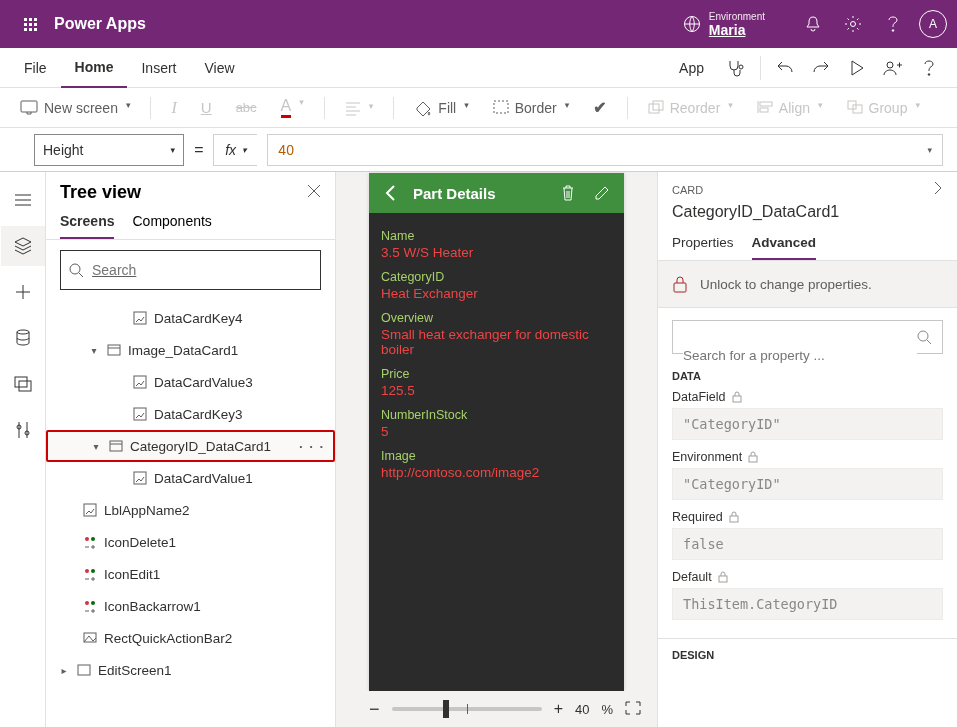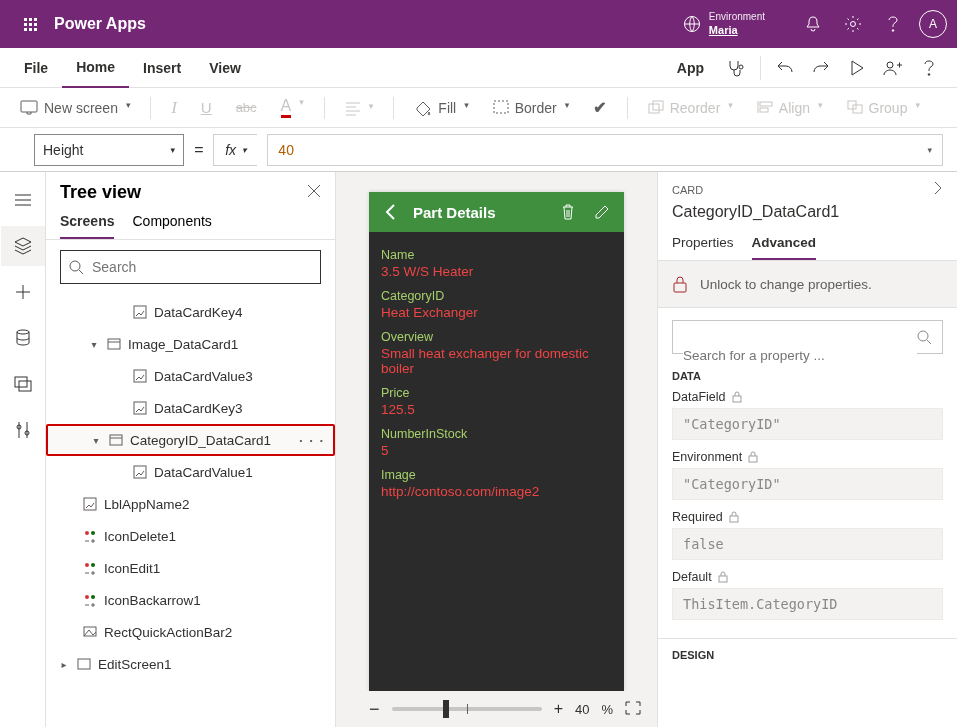--- a/index.html
+++ b/index.html
@@ -7,28 +7,28 @@
 
   
   .topbar { height: 48px; background: #742774; color: #fff; display: flex; align-items: center; padding: 0 10px; }
   .topbar .waffle { width: 40px; height: 40px; display: flex; align-items: center; justify-content: center; cursor: pointer; }
   .waffle-grid { display: grid; grid-template-columns: repeat(3, 3px); grid-gap: 2px; }
   .waffle-grid span { width: 3px; height: 3px; background: #fff; }
   .topbar .brand { font-size: 16px; font-weight: 600; margin-left: 4px; }
   .topbar .spacer { flex: 1; }
   .topbar .env { display: flex; align-items: center; gap: 8px; margin-right: 28px; }
   .env-text .lbl { font-size: 10px; opacity: .9; line-height: 12px; }
-  .env-text .val { font-size: 11px; font-weight: 600; line-height: 15px; text-decoration: underline; }
+  .env-text .val { font-size: 14px; font-weight: 600; line-height: 15px; text-decoration: underline; }
   .topbar .iconbtn { width: 40px; height: 40px; display: flex; align-items: center; justify-content: center; cursor: pointer; }
   .topbar .avatar { width: 28px; height: 28px; border-radius: 50%; border: 1px solid #fff; display: flex; align-items: center; justify-content: center; font-size: 12px; margin-left: 6px; }
   .icon-svg { fill: none; stroke: currentColor; stroke-width: 1; }
 
   
   .menubar { height: 40px; border-bottom: 1px solid #e1e1e1; display: flex; align-items: center; padding: 0 10px; color: #323130; font-size: 14px; }
-  .menubar .mitem { padding: 0 14px; height: 40px; display: flex; align-items: center; cursor: pointer; font-weight: bold; }
+  .menubar .mitem { padding: 0 14px; height: 40px; display: flex; align-items: center; cursor: pointer; }
   .menubar .mitem.active { font-weight: 600; border-bottom: 2px solid #742774; }
   .menubar .spacer { flex: 1; }
   .menubar .divider { width: 1px; height: 24px; background: #e1e1e1; margin: 0 6px; }
   .menubar .righticon { width: 36px; height: 40px; display:flex; align-items:center; justify-content:center; cursor:pointer; color:#323130; }
 
   
   .ribbon { height: 40px; border-bottom: 1px solid #e1e1e1; display: flex; align-items: center; padding: 0 14px; color: #605e5c; font-size: 14px; gap: 12px; }
   .ribbon .rbtn { display: inline-flex; align-items: flex-start; gap: 6px; padding: 4px 6px; cursor: pointer; }
   .ribbon .disabled { color: #c8c6c4; }
   .ribbon .divider { width: 1px; height: 22px; background: #e1e1e1; margin: 0 2px; }
@@ -50,36 +50,36 @@
   .leftrail .railbtn.active { background:#f3f2f1; }
 
   
   .treepanel { width: 290px; border-right:1px solid #e1e1e1; display:flex; flex-direction:column; }
   .treepanel .hdr { display:flex; align-items:center; justify-content:space-between; padding: 10px 14px 2px 14px; }
   .treepanel .hdr h2 { font-size:18px; font-weight:600; }
   .treepanel .closex { cursor:pointer; color:#605e5c; }
   .treetabs { display:flex; gap:18px; padding: 8px 14px 0 14px; border-bottom:1px solid #e1e1e1; font-size:14px; }
   .treetabs .ttab { padding-bottom:8px; cursor:pointer; }
   .treetabs .ttab.active { font-weight:600; border-bottom:2px solid #742774; color:#323130; }
-  .treesearch { margin:10px 14px; height:34px; border:1px solid #323130; display:flex; align-items:center; padding:8px 8px; gap:8px; color:#605e5c; }
+  .treesearch { margin:10px 14px; height:40px; border:1px solid #323130; display:flex; align-items:center; padding:8px 8px; gap:8px; color:#605e5c;text-decoration:underline; }
   .treesearch input { border:none; outline:none; font-size:14px; flex:1; }
   .treelist { flex:1; overflow-y:auto; padding: 2px 0 8px 0; font-size:13.5px; color:#323130; position:relative; }
   .tnode { display:flex; align-items:center; height:32px; padding-right:8px; cursor:pointer; gap:6px; }
   .tnode .indent { display:inline-block; }
   .tnode .chev { width:12px; text-align:center; color:#605e5c; font-size:10px; }
   .tnode .tic { width:16px; height:16px; display:inline-flex; align-items:center; justify-content:center; color:#605e5c; }
   .tnode.selected { background:#faf9f8; }
   .selbox { border:2px solid #cc0000; border-radius:2px; }
   .tnode .dots { margin-left:auto; color:#605e5c; letter-spacing:1px; font-weight:bold; }
   .treelist::-webkit-scrollbar{width:14px;}
   .treelist::-webkit-scrollbar-thumb{background:#c8c6c4; border-radius:7px;}
 
   
   .canvaswrap { flex:1; background:#f3f2f1; display:flex; flex-direction:column; }
-  .canvas { flex:1; display:flex; justify-content:center; padding: 20px 20px 0 20px; overflow:hidden; position:relative;}
+  .canvas { flex:1; display:flex; justify-content:center; padding: 1px 20px 0 20px; overflow:hidden; position:relative;}
   .canvas::-webkit-scrollbar{width:14px;}
   .phone { width: 255px; background:#2b2b2b; color:#fff; font-size:13px; box-shadow:0 0 4px rgba(0,0,0,.15); }
   .phone .phdr { background:#3f8f3f; height:40px; display:flex; align-items:center; padding:0 10px; gap:10px; }
   .phone .phdr .ptitle { font-size:15px; font-weight:600; flex:1; }
   .phone .phdr .pic { width:24px; display:flex; justify-content:center; cursor:pointer; }
   .phone .pbody { padding: 6px 12px 16px 12px; }
   .phone .plabel { color:#a5d06a; font-size:12.5px; margin-top:10px; }
   .phone .pval { color:#ef4444; font-size:13.5px; margin-top:2px; }
   .zoombar { height:36px; display:flex; align-items:center; justify-content:flex-end; padding:0 16px; gap:12px; font-size:13px; color:#323130; }
   .slider { width:150px; height:4px; background:#c8c6c4; position:relative; border-radius:2px; }

